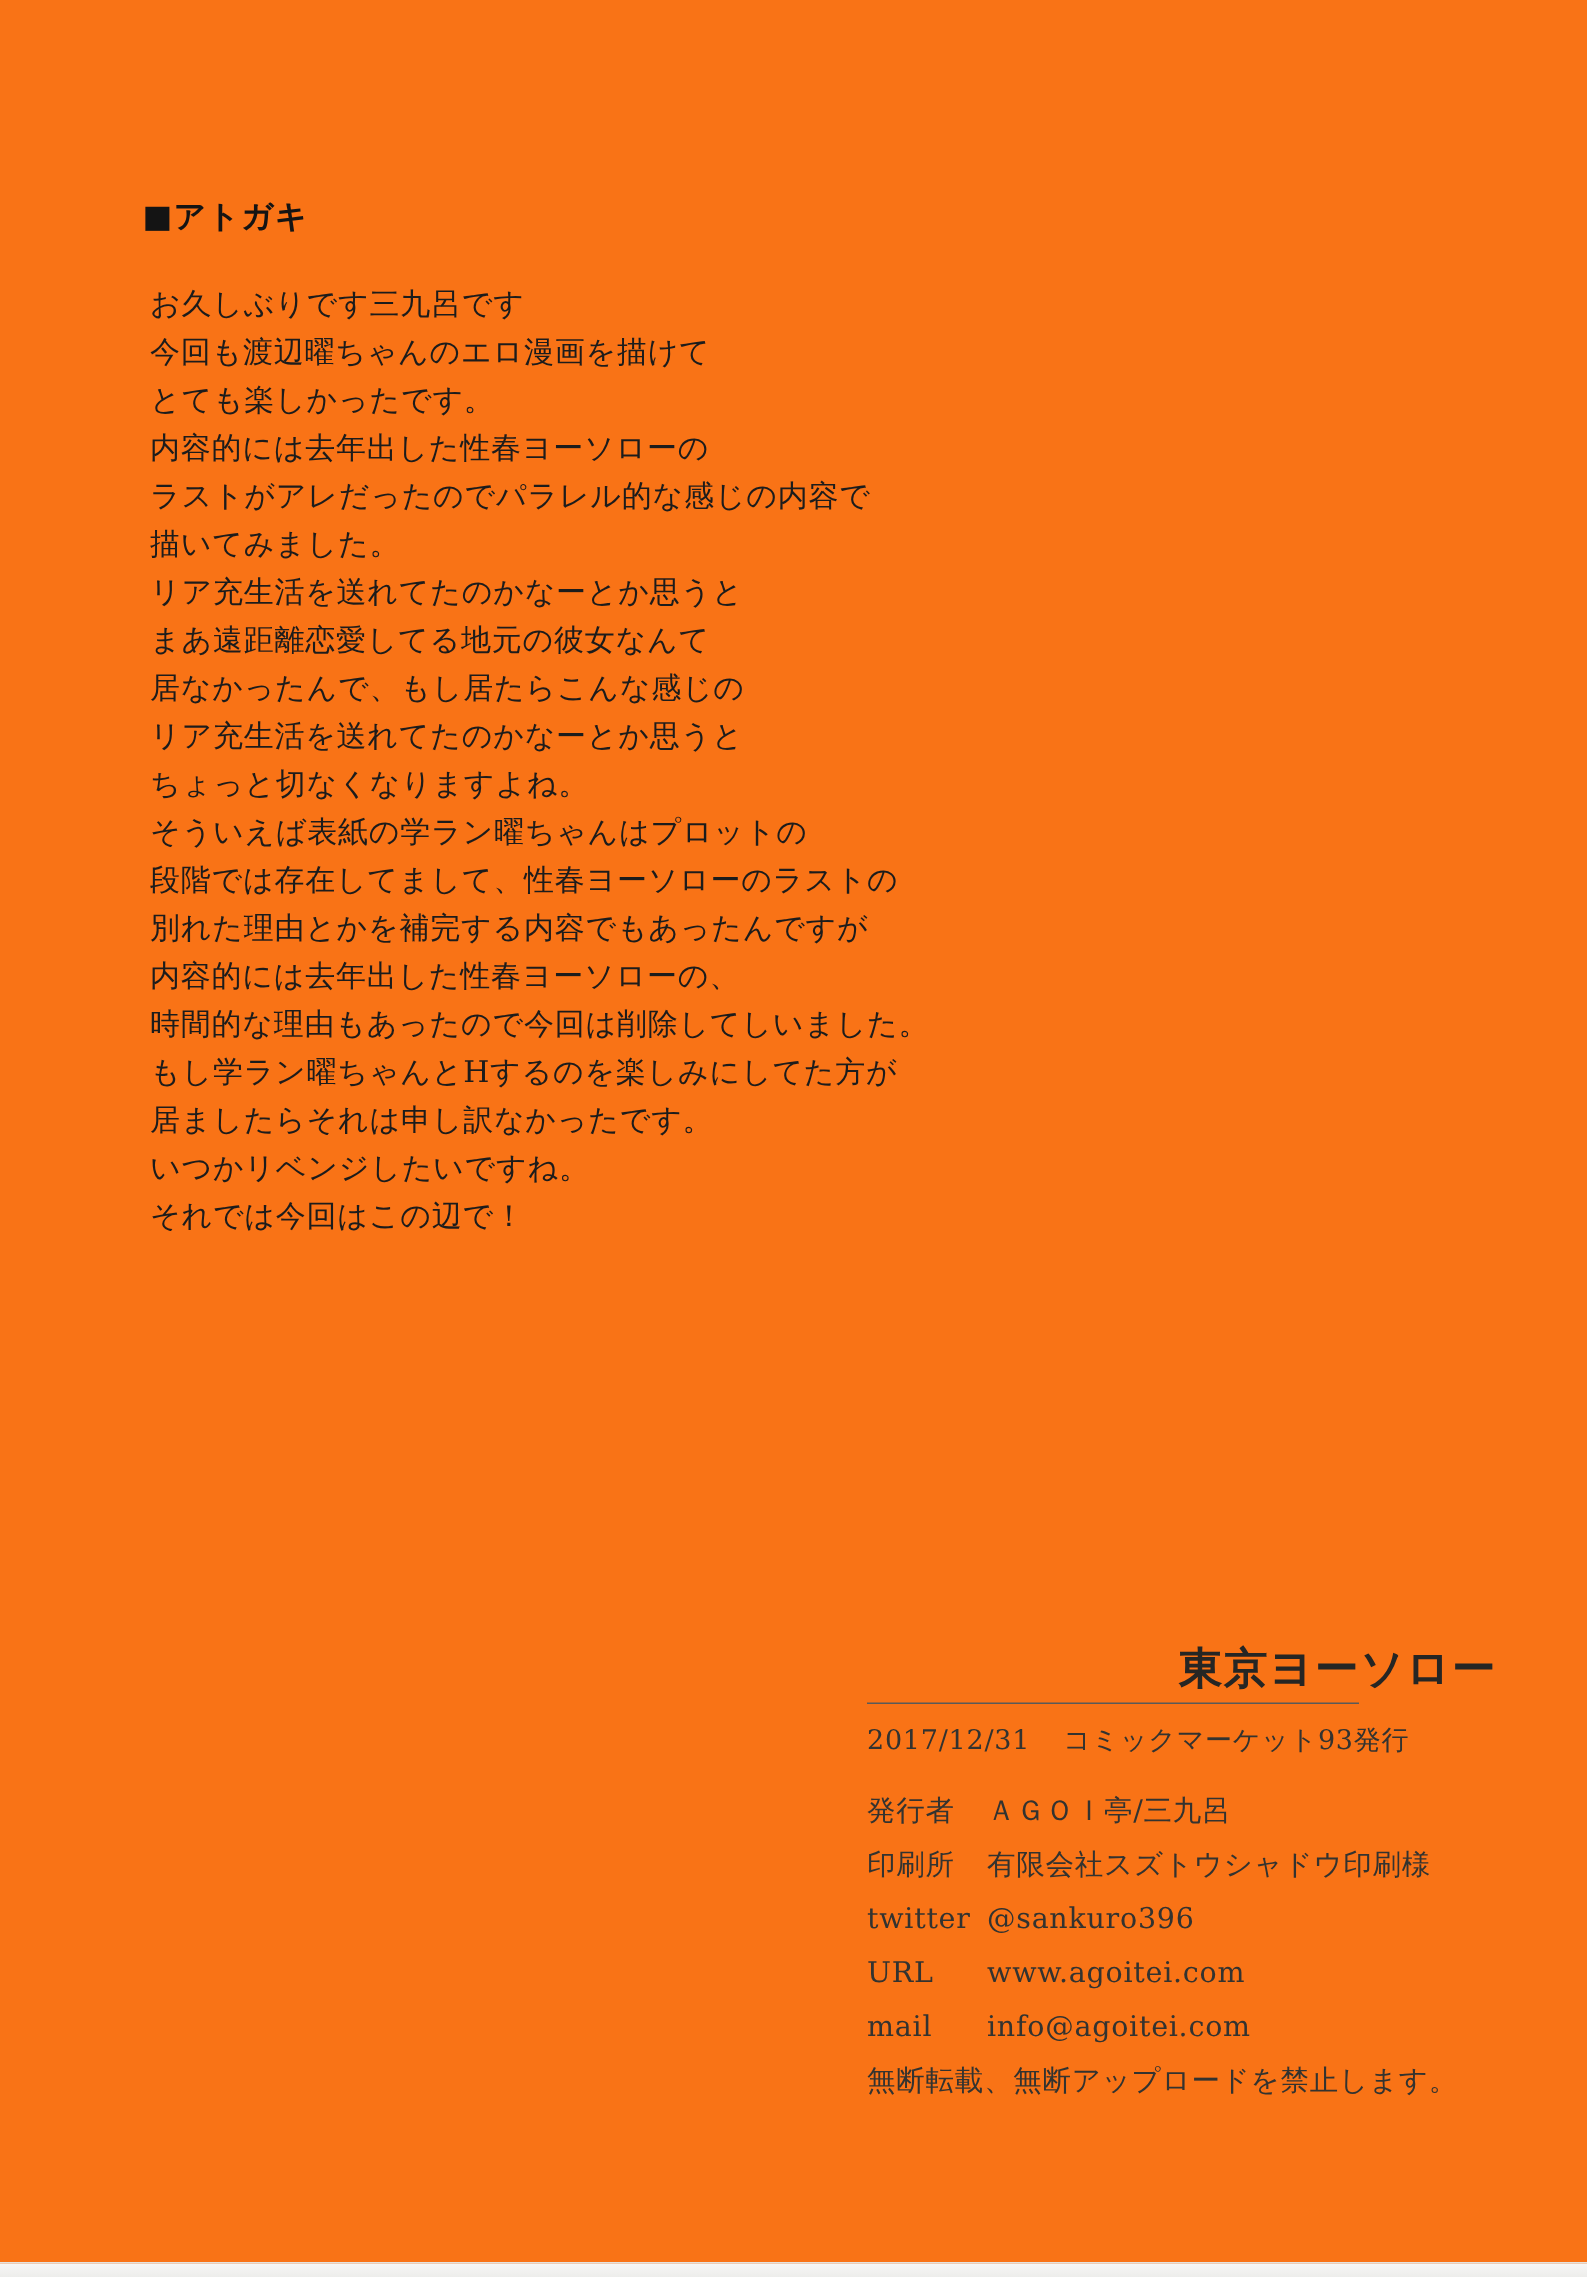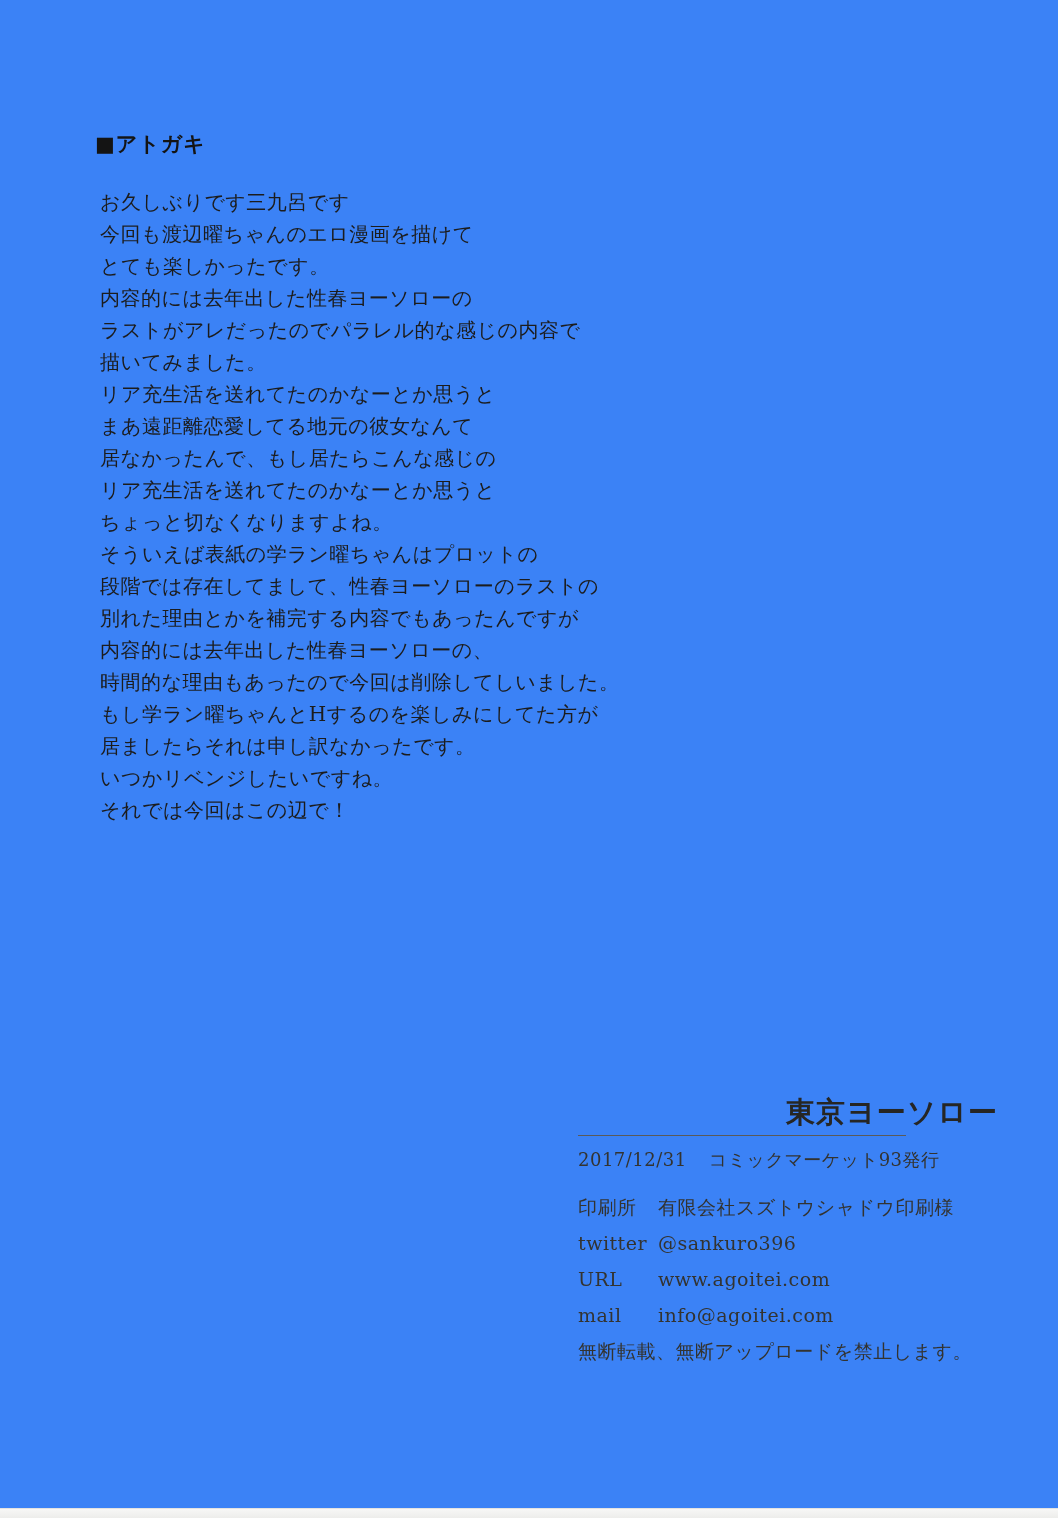--- a/index.html
+++ b/index.html
@@ -4,21 +4,21 @@
 <style>
   html, body {
     margin: 0;
     padding: 0;
     background: #ffffff;
   }
   .page {
     position: relative;
     width: 1058px;
     height: 1518px;
-    background: #3b82f6;
+    background: #f97316;
     overflow: hidden;
     font-family: "DejaVu Serif", "Liberation Serif", serif;
     color: #1f1f1f;
   }
   
   .scan-edge {
     position: absolute;
     left: 0;
     bottom: 0;
     width: 100%;
@@ -142,20 +142,24 @@
     <div class="colophon-title">東京ヨーソロー</div>
 
     <div class="colophon-rule"></div>
 
     <div class="colophon-date">
       <span>2017/12/31</span><span class="date-sep"></span><span>コミックマーケット93発行</span>
     </div>
 
     <div class="colophon-rows">
 
+      <div class="colophon-row">
+        <span class="label">発行者</span>
+        <span class="value">ＡＧＯＩ亭/三九呂</span>
+      </div>
 
       <div class="colophon-row">
         <span class="label">印刷所</span>
         <span class="value">有限会社スズトウシャドウ印刷様</span>
       </div>
 
       <div class="colophon-row">
         <span class="label">twitter</span>
         <span class="value">@sankuro396</span>
       </div>

